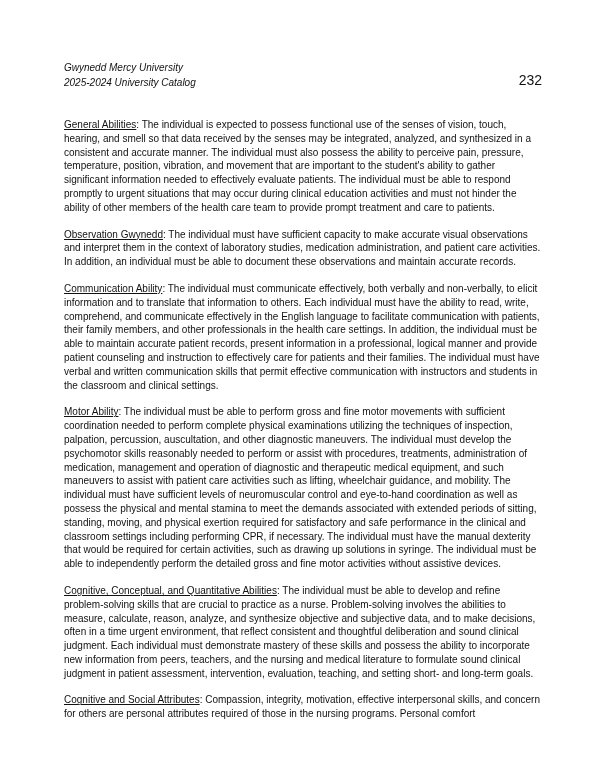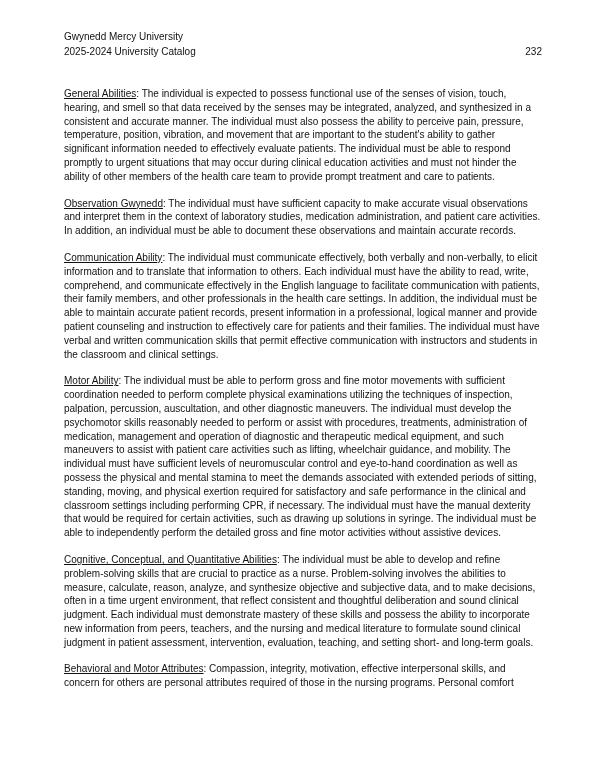--- a/index.html
+++ b/index.html
@@ -22,24 +22,26 @@
     overflow: hidden;
   }
   .page-header {
     display: flex;
     justify-content: space-between;
     align-items: flex-end;
     font-size: 10px;
     line-height: 1.45;
   }
   .page-header .header-left {
+    font-style: italic;
+    margin-top: 31px;
   }
   .page-header .page-number {
     font-style: normal;
-    font-size: 10px;
+    font-size: 14px;
     text-align: right;
   }
   .page-body {
     margin-top: 28px;
     font-size: 10px;
     line-height: 1.38;
     text-align: left;
   }
   .page-body p {
     margin: 0 0 13px 0;
@@ -69,17 +71,17 @@
     <p><span class="para-heading">General Abilities</span><span>: The individual is expected to possess functional use of the senses of vision, touch, hearing, and smell so that data received by the senses may be integrated, analyzed, and synthesized in a consistent and accurate manner. The individual must also possess the ability to perceive pain, pressure, temperature, position, vibration, and movement that are important to the student's ability to gather significant information needed to effectively evaluate patients. The individual must be able to respond promptly to urgent situations that may occur during clinical education activities and must not hinder the ability of other members of the health care team to provide prompt treatment and care to patients.</span></p>
 
     <p><span class="para-heading">Observation Gwynedd</span><span>: The individual must have sufficient capacity to make accurate visual observations and interpret them in the context of laboratory studies, medication administration, and patient care activities. In addition, an individual must be able to document these observations and maintain accurate records.</span></p>
 
     <p><span class="para-heading">Communication Ability</span><span>: The individual must communicate effectively, both verbally and non-verbally, to elicit information and to translate that information to others. Each individual must have the ability to read, write, comprehend, and communicate effectively in the English language to facilitate communication with patients, their family members, and other professionals in the health care settings. In addition, the individual must be able to maintain accurate patient records, present information in a professional, logical manner and provide patient counseling and instruction to effectively care for patients and their families. The individual must have verbal and written communication skills that permit effective communication with instructors and students in the classroom and clinical settings.</span></p>
 
     <p><span class="para-heading">Motor Ability</span><span>: The individual must be able to perform gross and fine motor movements with sufficient coordination needed to perform complete physical examinations utilizing the techniques of inspection, palpation, percussion, auscultation, and other diagnostic maneuvers. The individual must develop the psychomotor skills reasonably needed to perform or assist with procedures, treatments, administration of medication, management and operation of diagnostic and therapeutic medical equipment, and such maneuvers to assist with patient care activities such as lifting, wheelchair guidance, and mobility. The individual must have sufficient levels of neuromuscular control and eye-to-hand coordination as well as possess the physical and mental stamina to meet the demands associated with extended periods of sitting, standing, moving, and physical exertion required for satisfactory and safe performance in the clinical and classroom settings including performing CPR, if necessary. The individual must have the manual dexterity that would be required for certain activities, such as drawing up solutions in syringe. The individual must be able to independently perform the detailed gross and fine motor activities without assistive devices.</span></p>
 
     <p><span class="para-heading">Cognitive, Conceptual, and Quantitative Abilities</span><span>: The individual must be able to develop and refine problem-solving skills that are crucial to practice as a nurse. Problem-solving involves the abilities to measure, calculate, reason, analyze, and synthesize objective and subjective data, and to make decisions, often in a time urgent environment, that reflect consistent and thoughtful deliberation and sound clinical judgment. Each individual must demonstrate mastery of these skills and possess the ability to incorporate new information from peers, teachers, and the nursing and medical literature to formulate sound clinical judgment in patient assessment, intervention, evaluation, teaching, and setting short- and long-term goals.</span></p>
 
-    <p><span class="para-heading">Behavioral and Motor Attributes</span><span>: Compassion, integrity, motivation, effective interpersonal skills, and concern for others are personal attributes required of those in the nursing programs. Personal comfort</span></p>
+    <p><span class="para-heading">Cognitive and Social Attributes</span><span>: Compassion, integrity, motivation, effective interpersonal skills, and concern for others are personal attributes required of those in the nursing programs. Personal comfort</span></p>
 
   </main>
 
 </div>
 
 </body></html>

